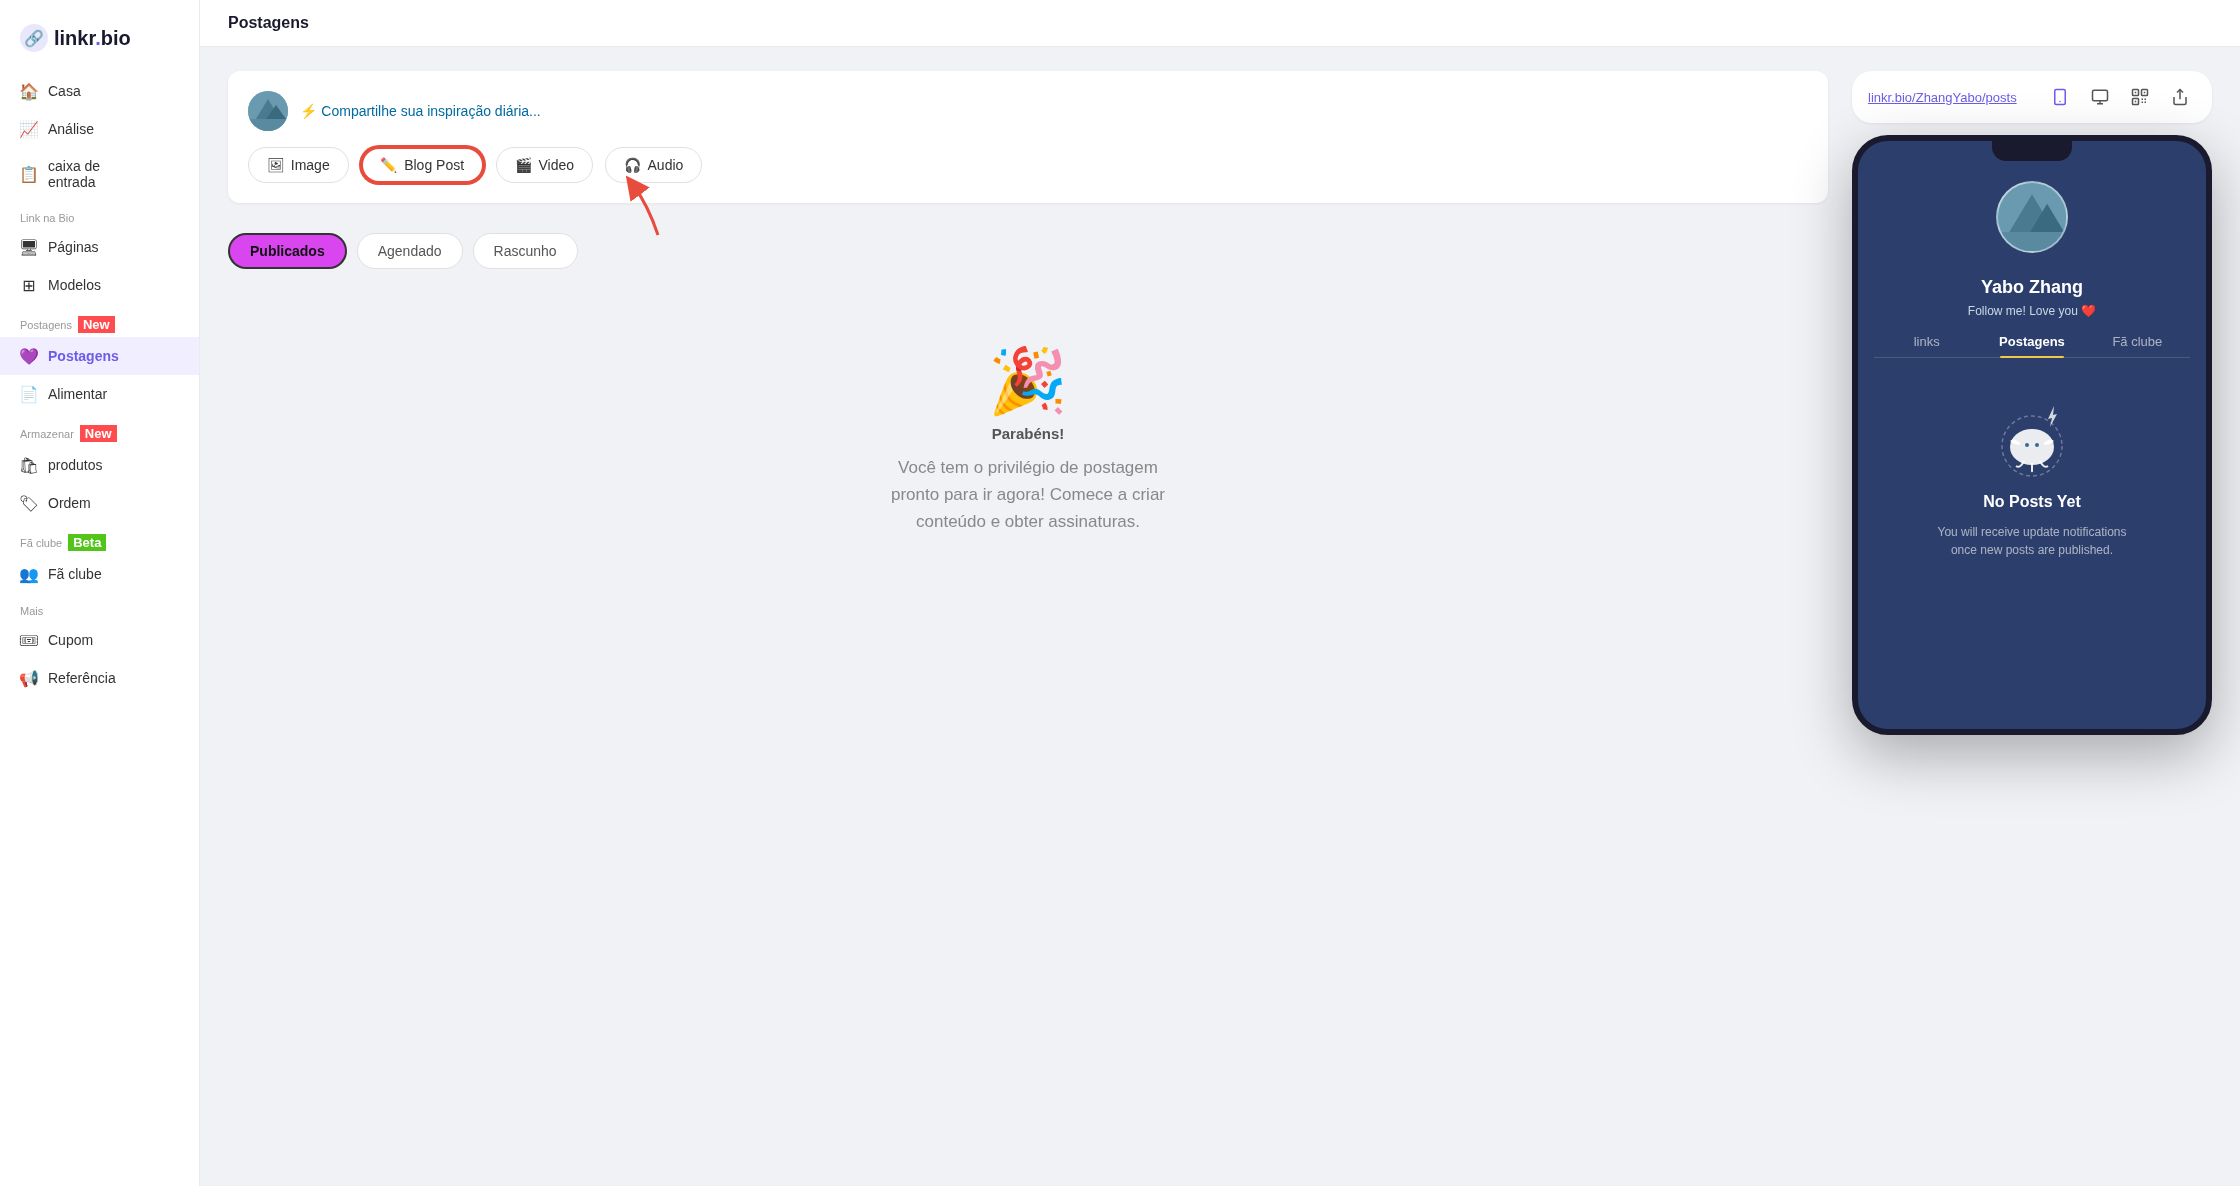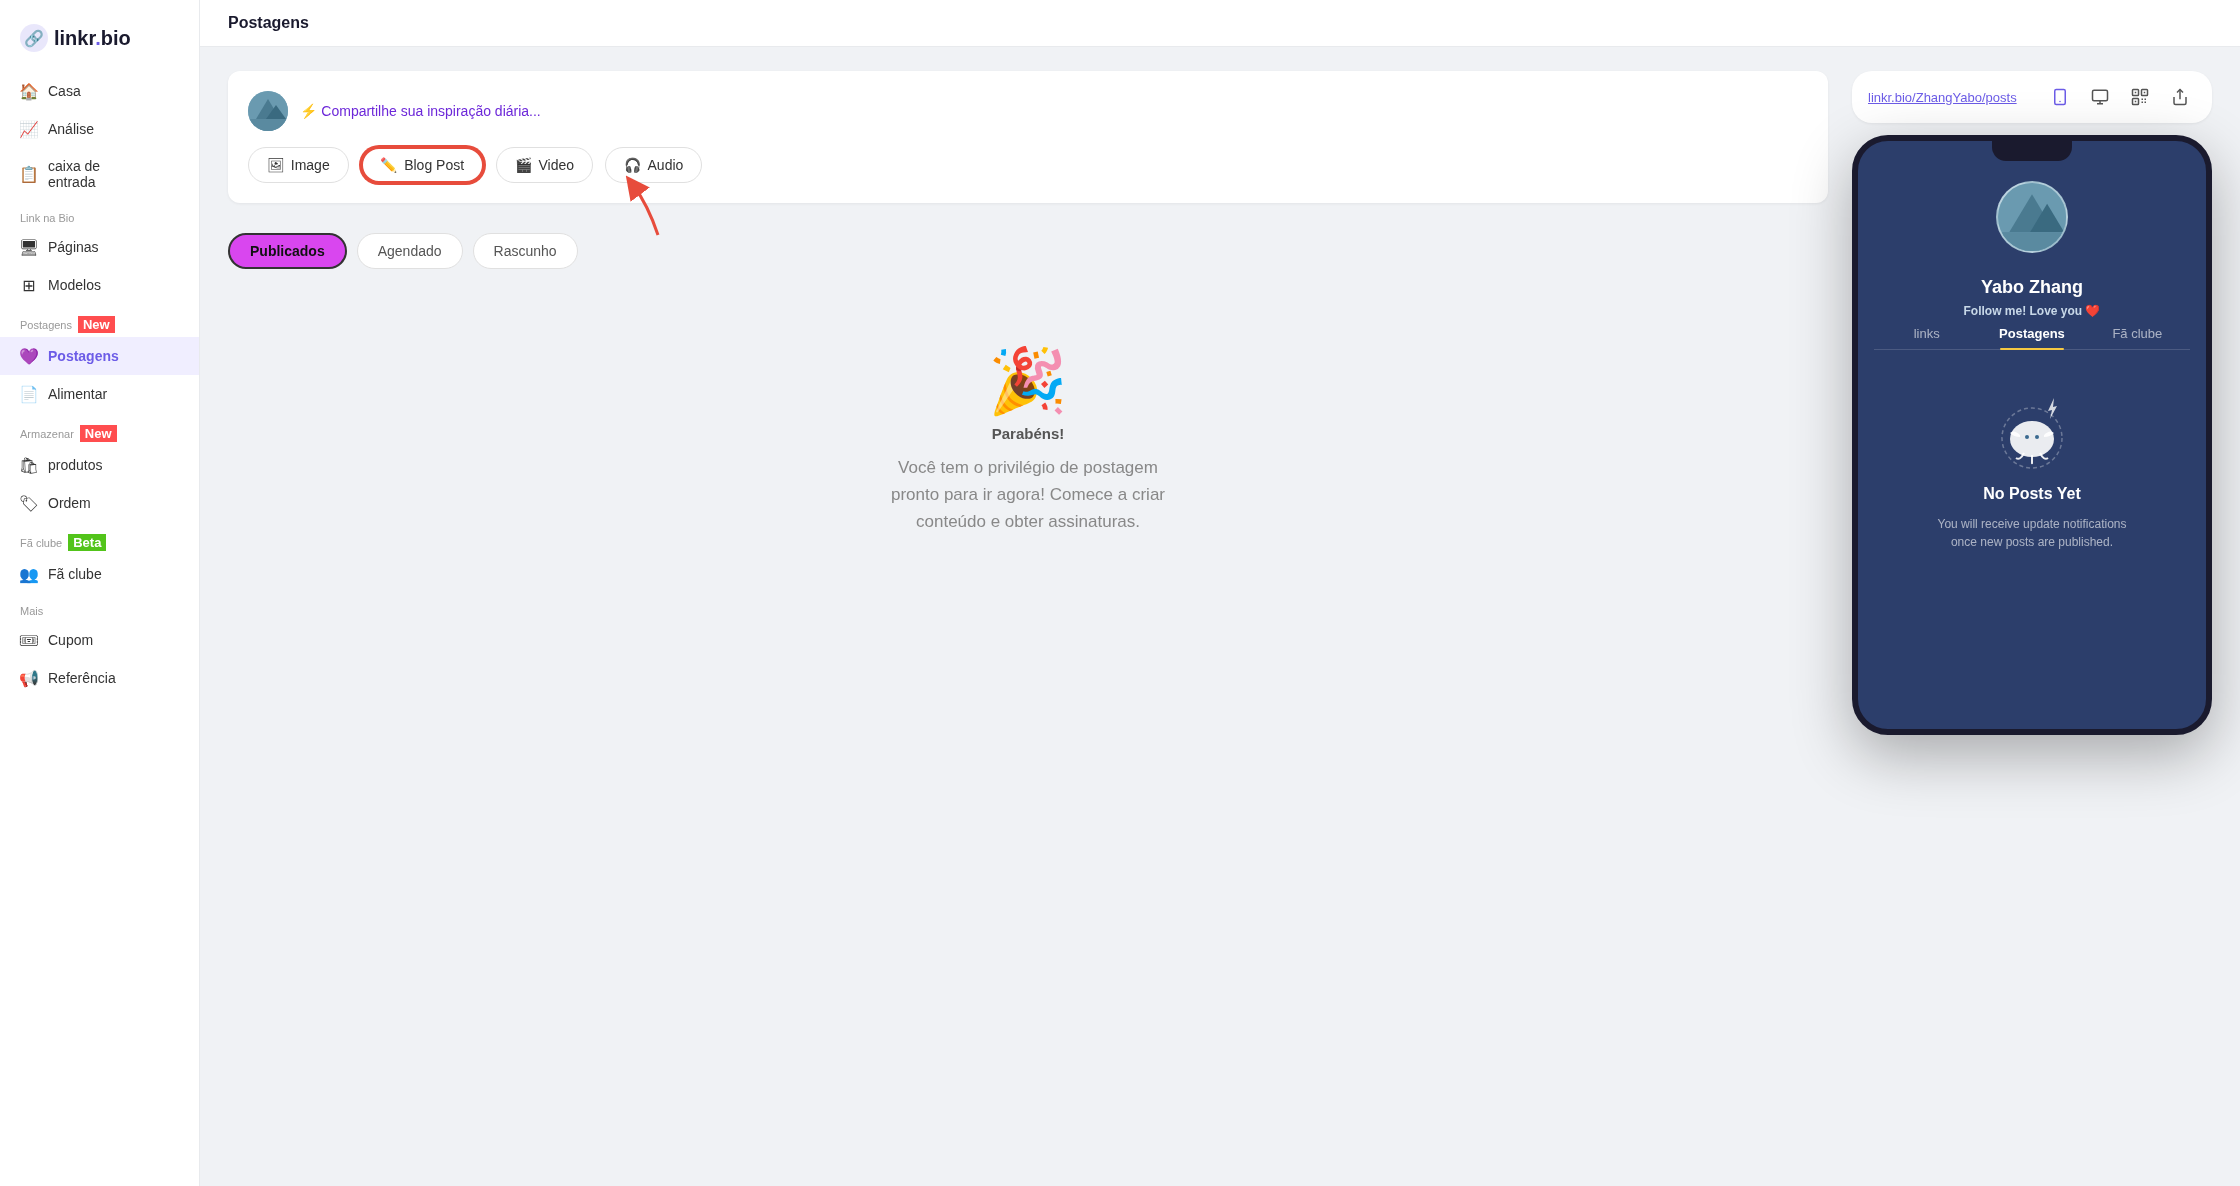--- a/index.html
+++ b/index.html
@@ -121,21 +121,21 @@
       border-radius: 50%;
       background: linear-gradient(135deg, #a8c8d8, #6a9ab0);
       flex-shrink: 0;
       overflow: hidden;
       display: flex;
       align-items: center;
       justify-content: center;
     }
     .avatar-small svg { width: 40px; height: 40px; }
     .post-placeholder {
-      color: #6d28d9;
+      color: #0369a1;
       font-size: 14px;
       display: flex;
       align-items: center;
       gap: 6px;
     }
     .post-type-btns {
       display: flex;
       gap: 12px;
       flex-wrap: wrap;
     }
@@ -307,25 +307,24 @@
     .phone-username {
       font-size: 18px;
       font-weight: 700;
       color: #fff;
       margin-bottom: 6px;
       margin-top: 12px;
     }
     .phone-bio {
       font-size: 12px;
       color: #c8d8e8;
-      margin-bottom: 0;
+      margin-bottom: 8px;
       display: flex;
       align-items: center;
       gap: 4px;
-      font-weight: bold;
     }
     .phone-tabs {
       display: flex;
       width: 100%;
       border-bottom: 1px solid rgba(255,255,255,0.15);
       margin-bottom: 23px;
     }
     .phone-tab {
       flex: 1;
       text-align: center;

